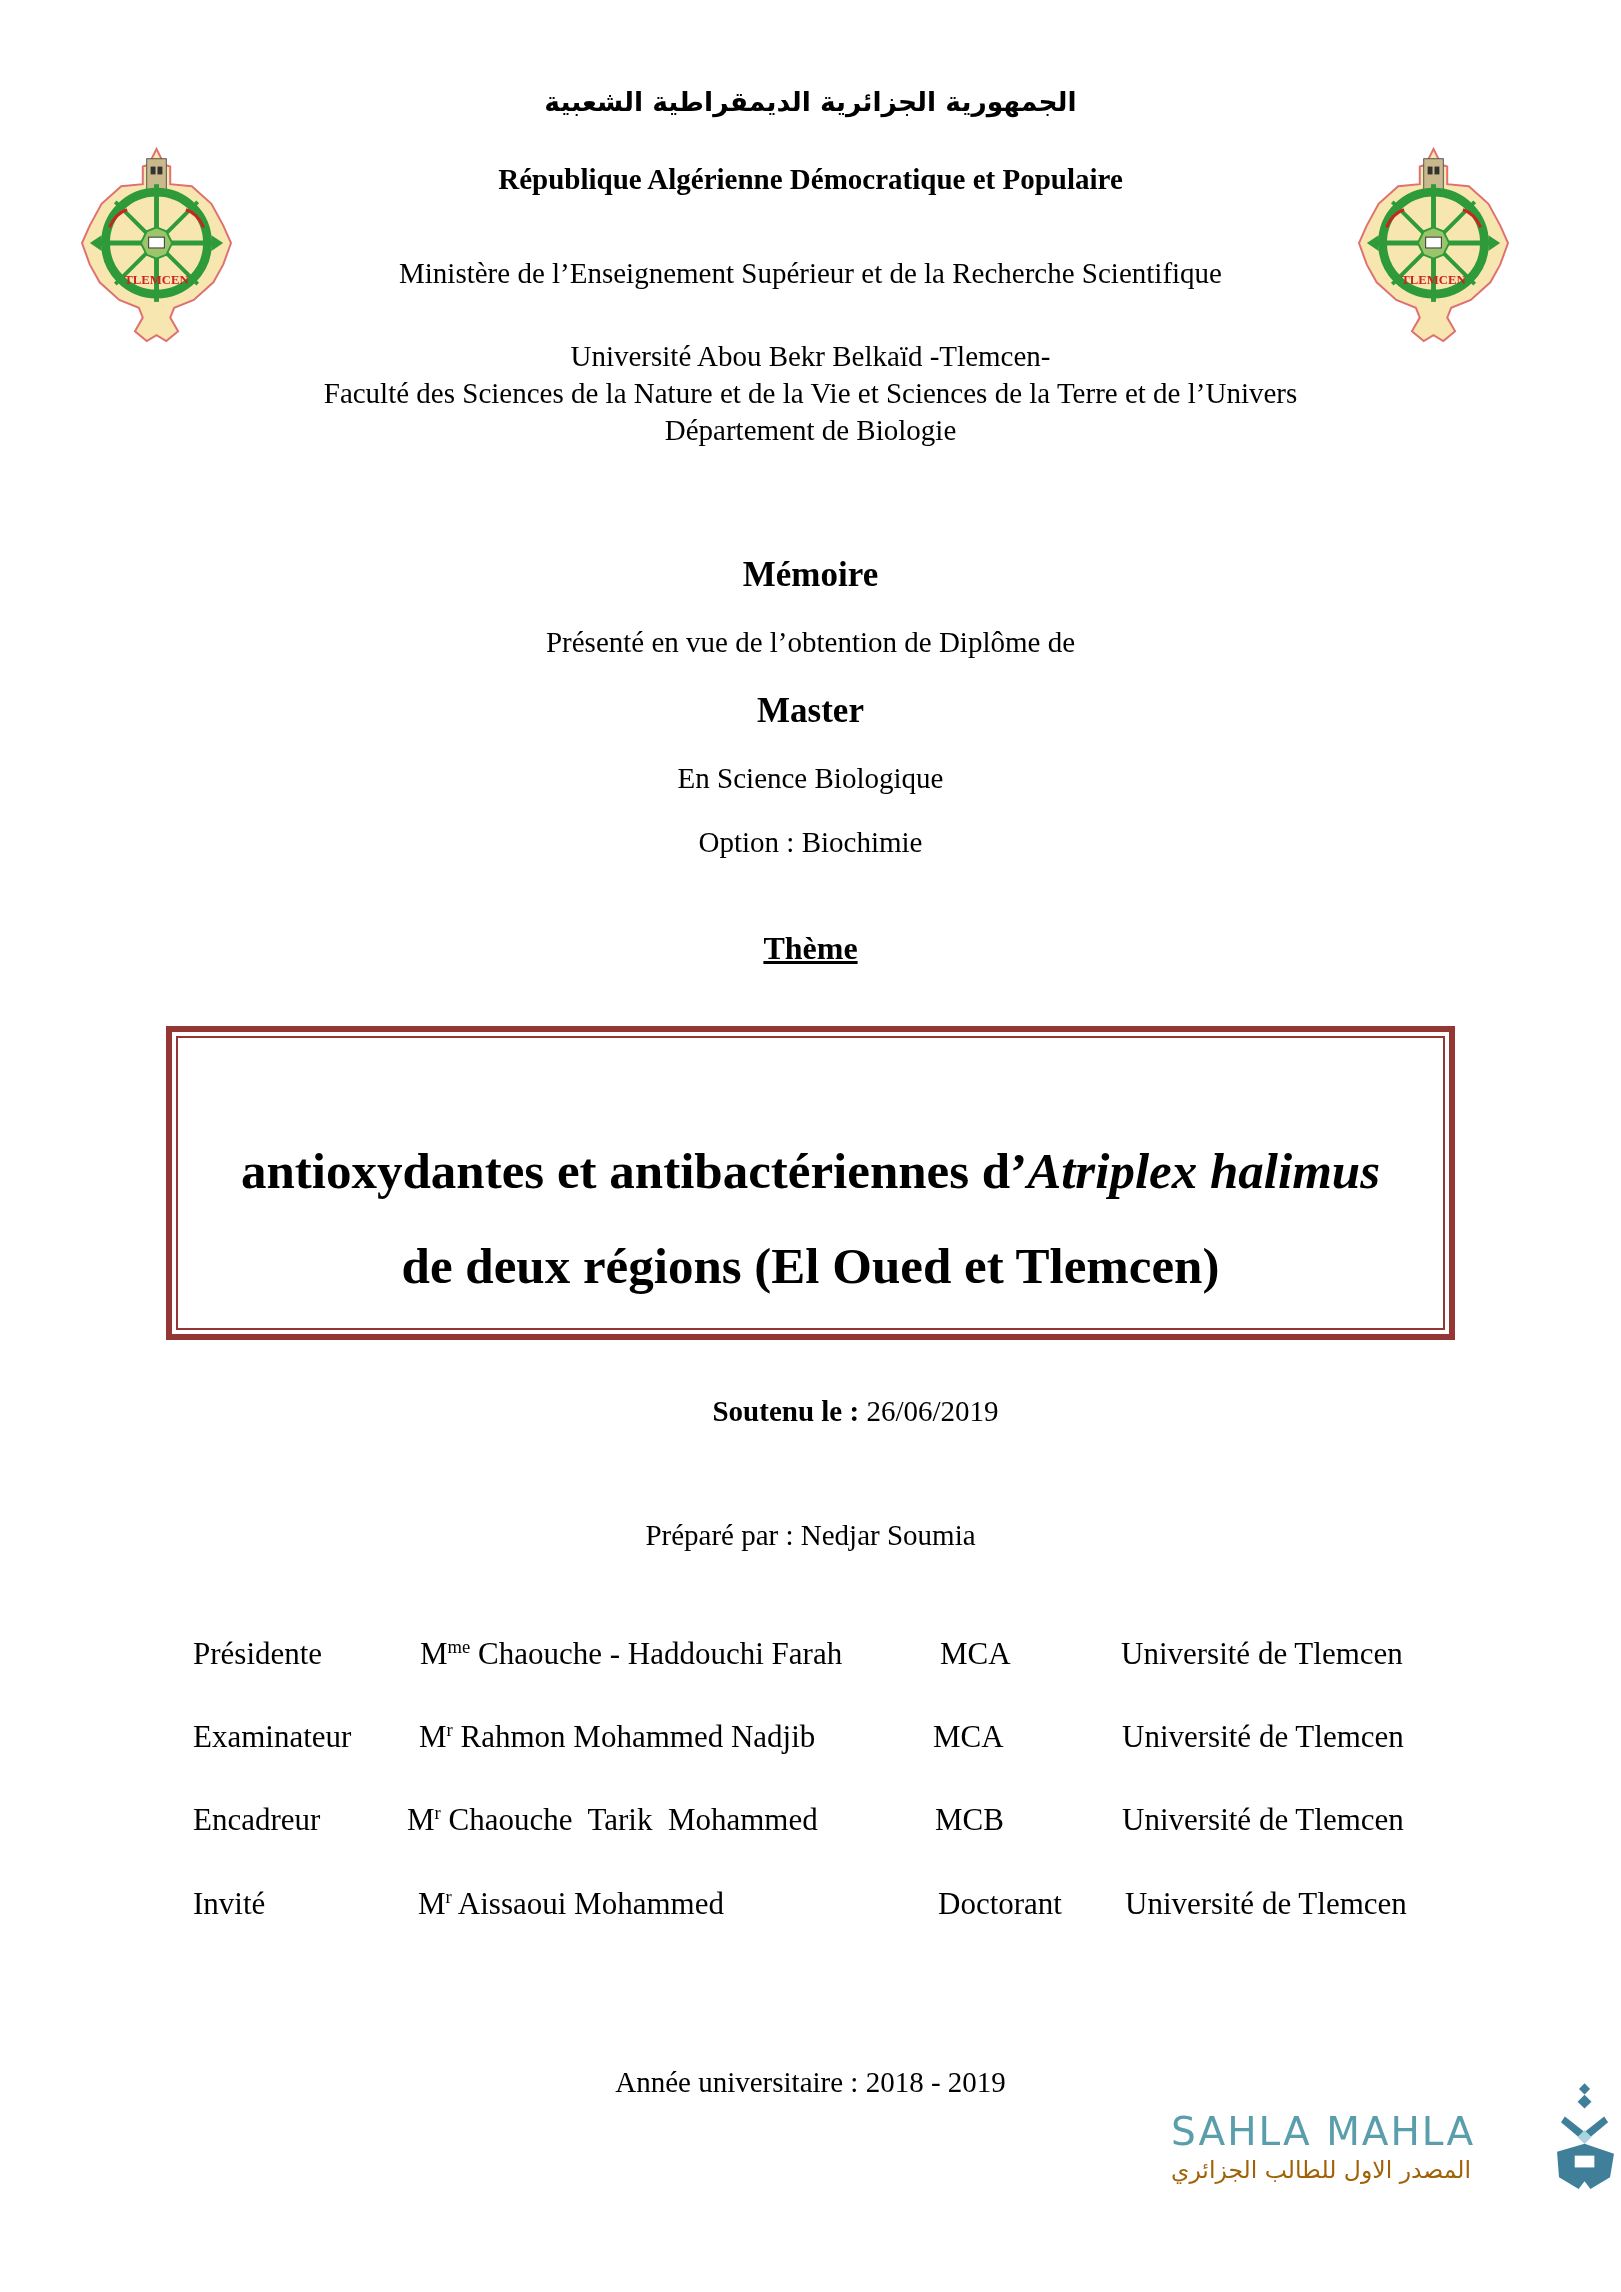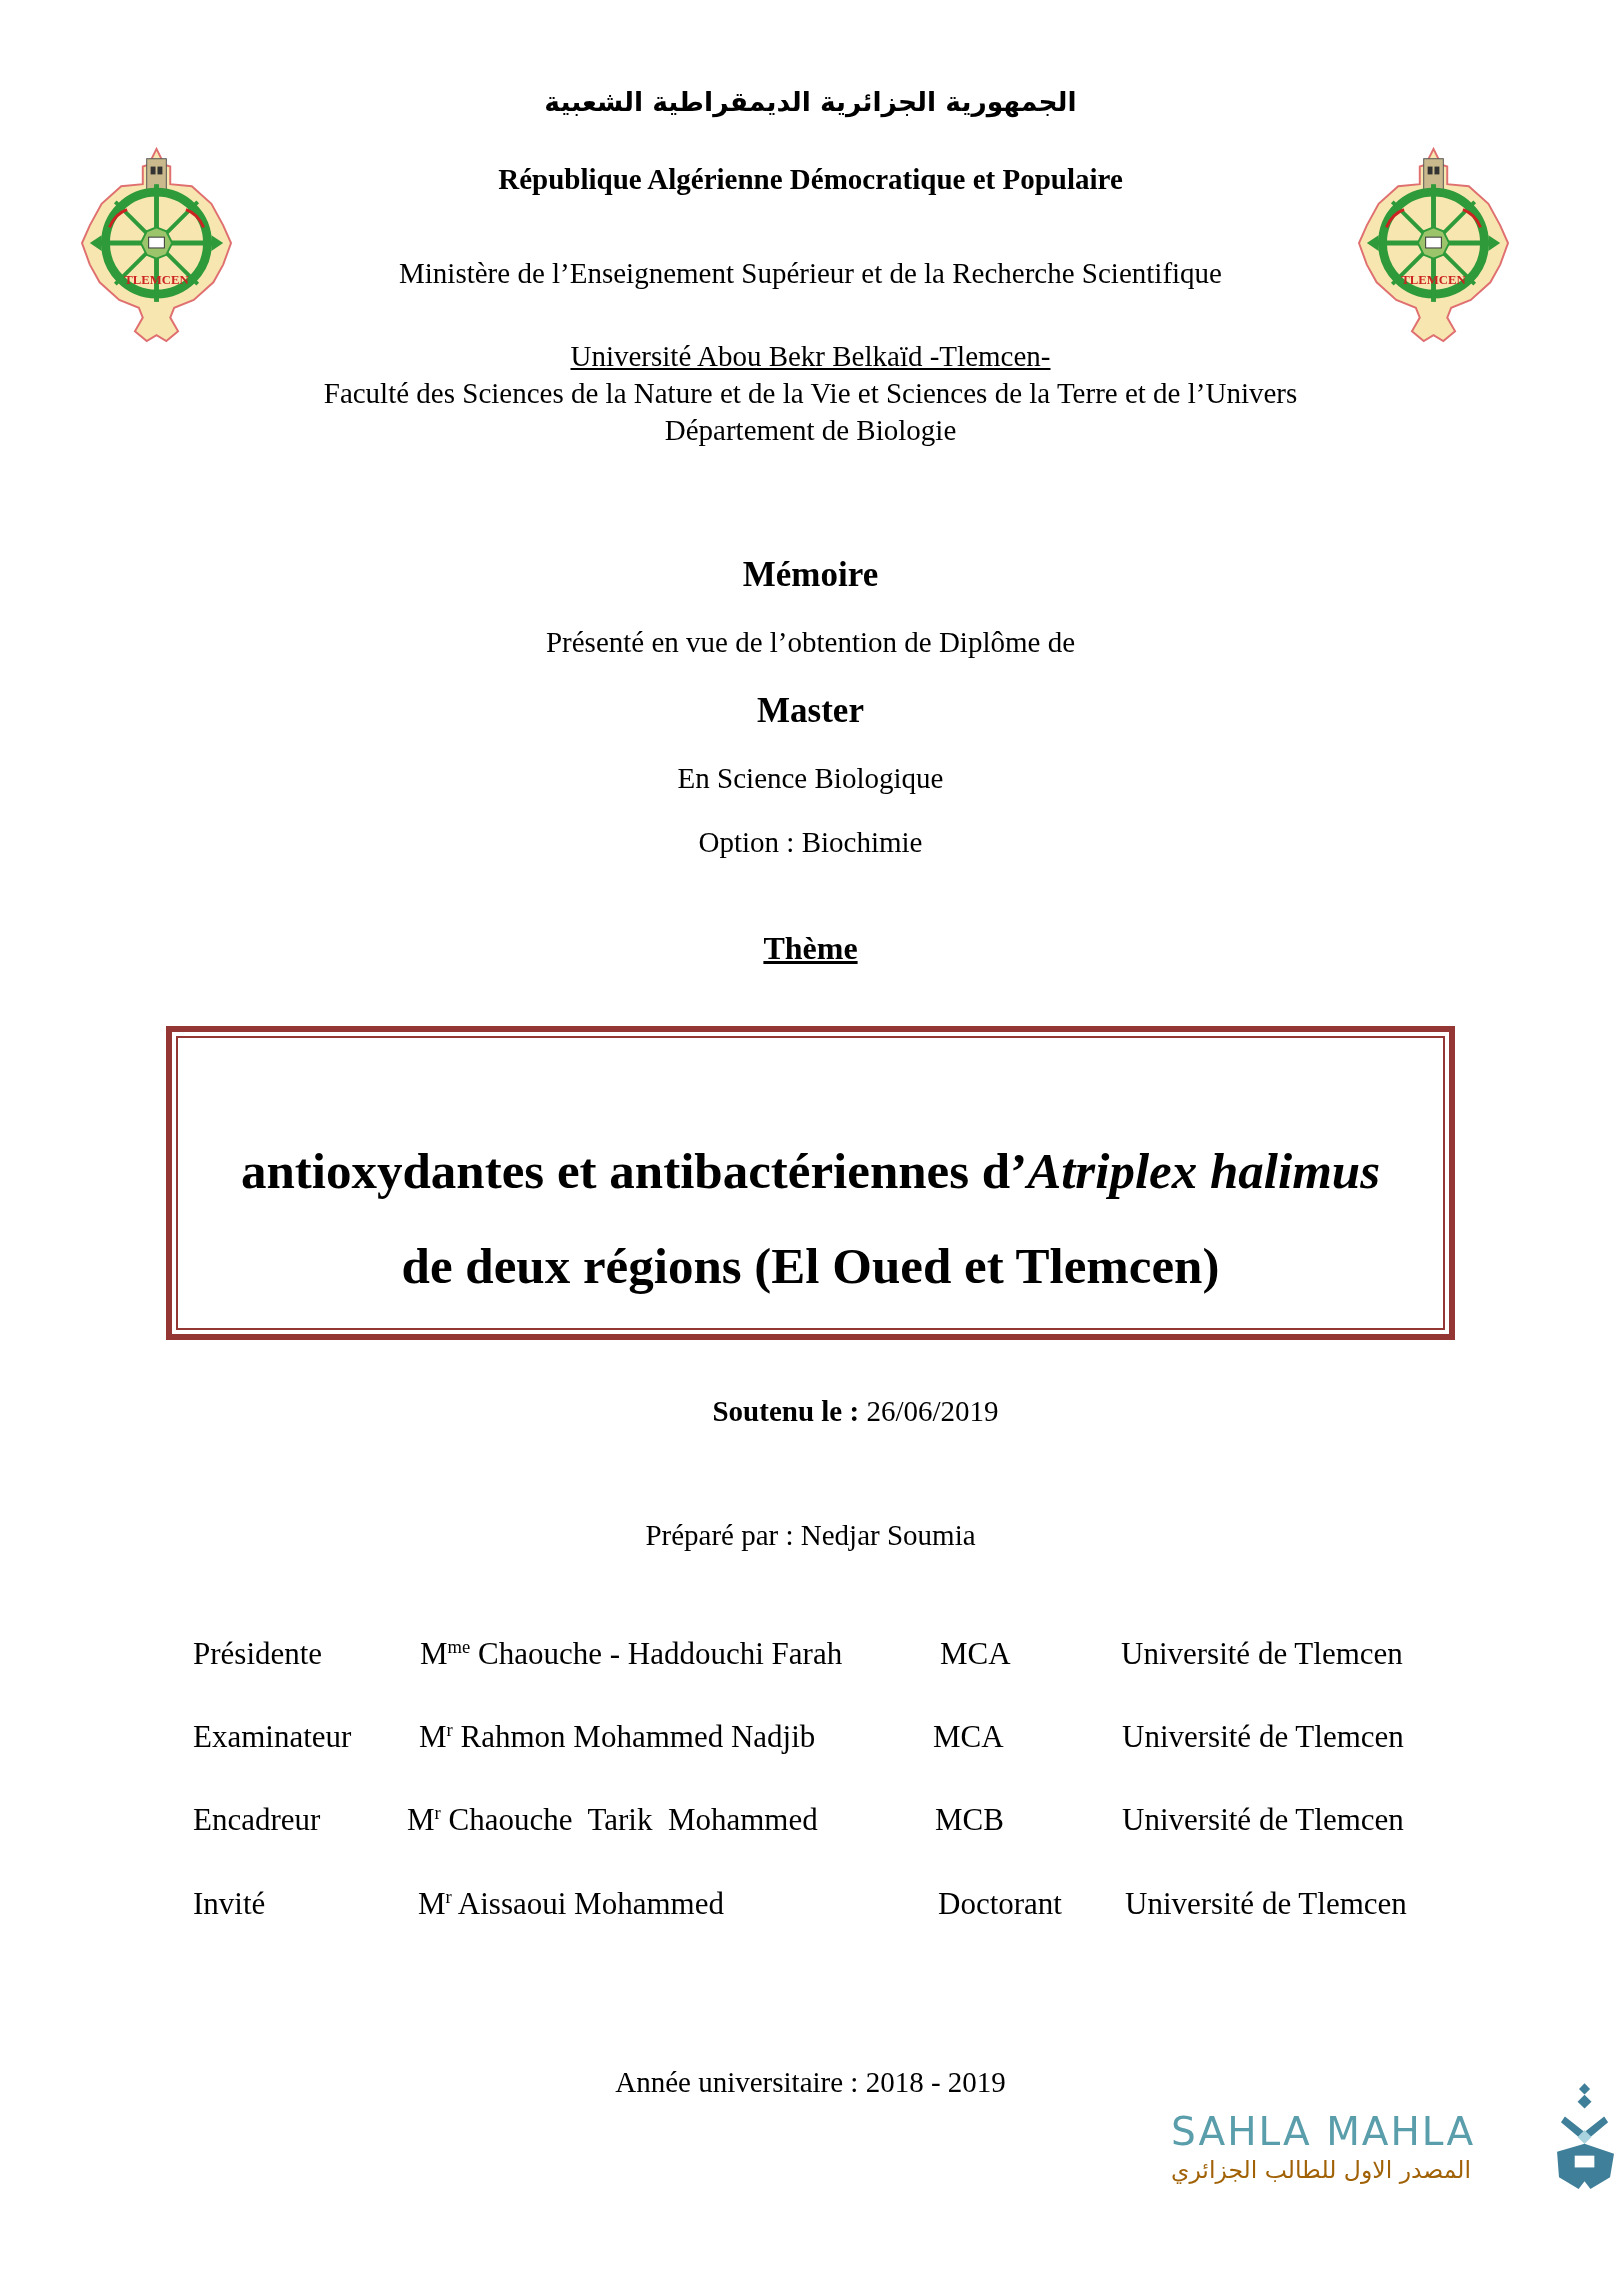--- a/index.html
+++ b/index.html
@@ -70,21 +70,21 @@
     <rect x="74" y="94" width="16" height="11" fill="#fff" stroke="#333" stroke-width="1"></rect>
     <path d="M34 84 Q40 70 52 66" stroke="#cc2222" stroke-width="3" fill="none"></path>
     <path d="M130 84 Q124 70 112 66" stroke="#cc2222" stroke-width="3" fill="none"></path>
     <text x="82" y="142" font-size="13" text-anchor="middle" fill="#cc2222" font-family="Liberation Serif, serif" font-weight="bold">TLEMCEN</text>
   </g>
 </svg>
 
 <div class="line arabic" style="top:86px;">الجمهورية الجزائرية الديمقراطية الشعبية</div>
 <div class="line b f30" style="top:163px;">République Algérienne Démocratique et Populaire</div>
 <div class="line f30" style="top:257px;">Ministère de l’Enseignement Supérieur et de la Recherche Scientifique</div>
-<div class="line f30" style="top:340px;text-decoration:underline;">Université Abou Bekr Belkaïd -Tlemcen-</div>
+<div class="line f30" style="top:340px;">Université Abou Bekr Belkaïd -Tlemcen-</div>
 <div class="line f30" style="top:377px;">Faculté des Sciences de la Nature et de la Vie et Sciences de la Terre et de l’Univers</div>
 <div class="line f30" style="top:414px;">Département de Biologie</div>
 
 <div class="line b f36" style="top:555px;">Mémoire</div>
 <div class="line f30" style="top:626px;">Présenté en vue de l’obtention de Diplôme de</div>
 <div class="line b f36" style="top:691px;">Master</div>
 <div class="line f30" style="top:762px;">En Science Biologique</div>
 <div class="line f30" style="top:826px;">Option : Biochimie</div>
 
 <div class="line b f33" style="top:930px;text-decoration:underline;">Thème</div>

